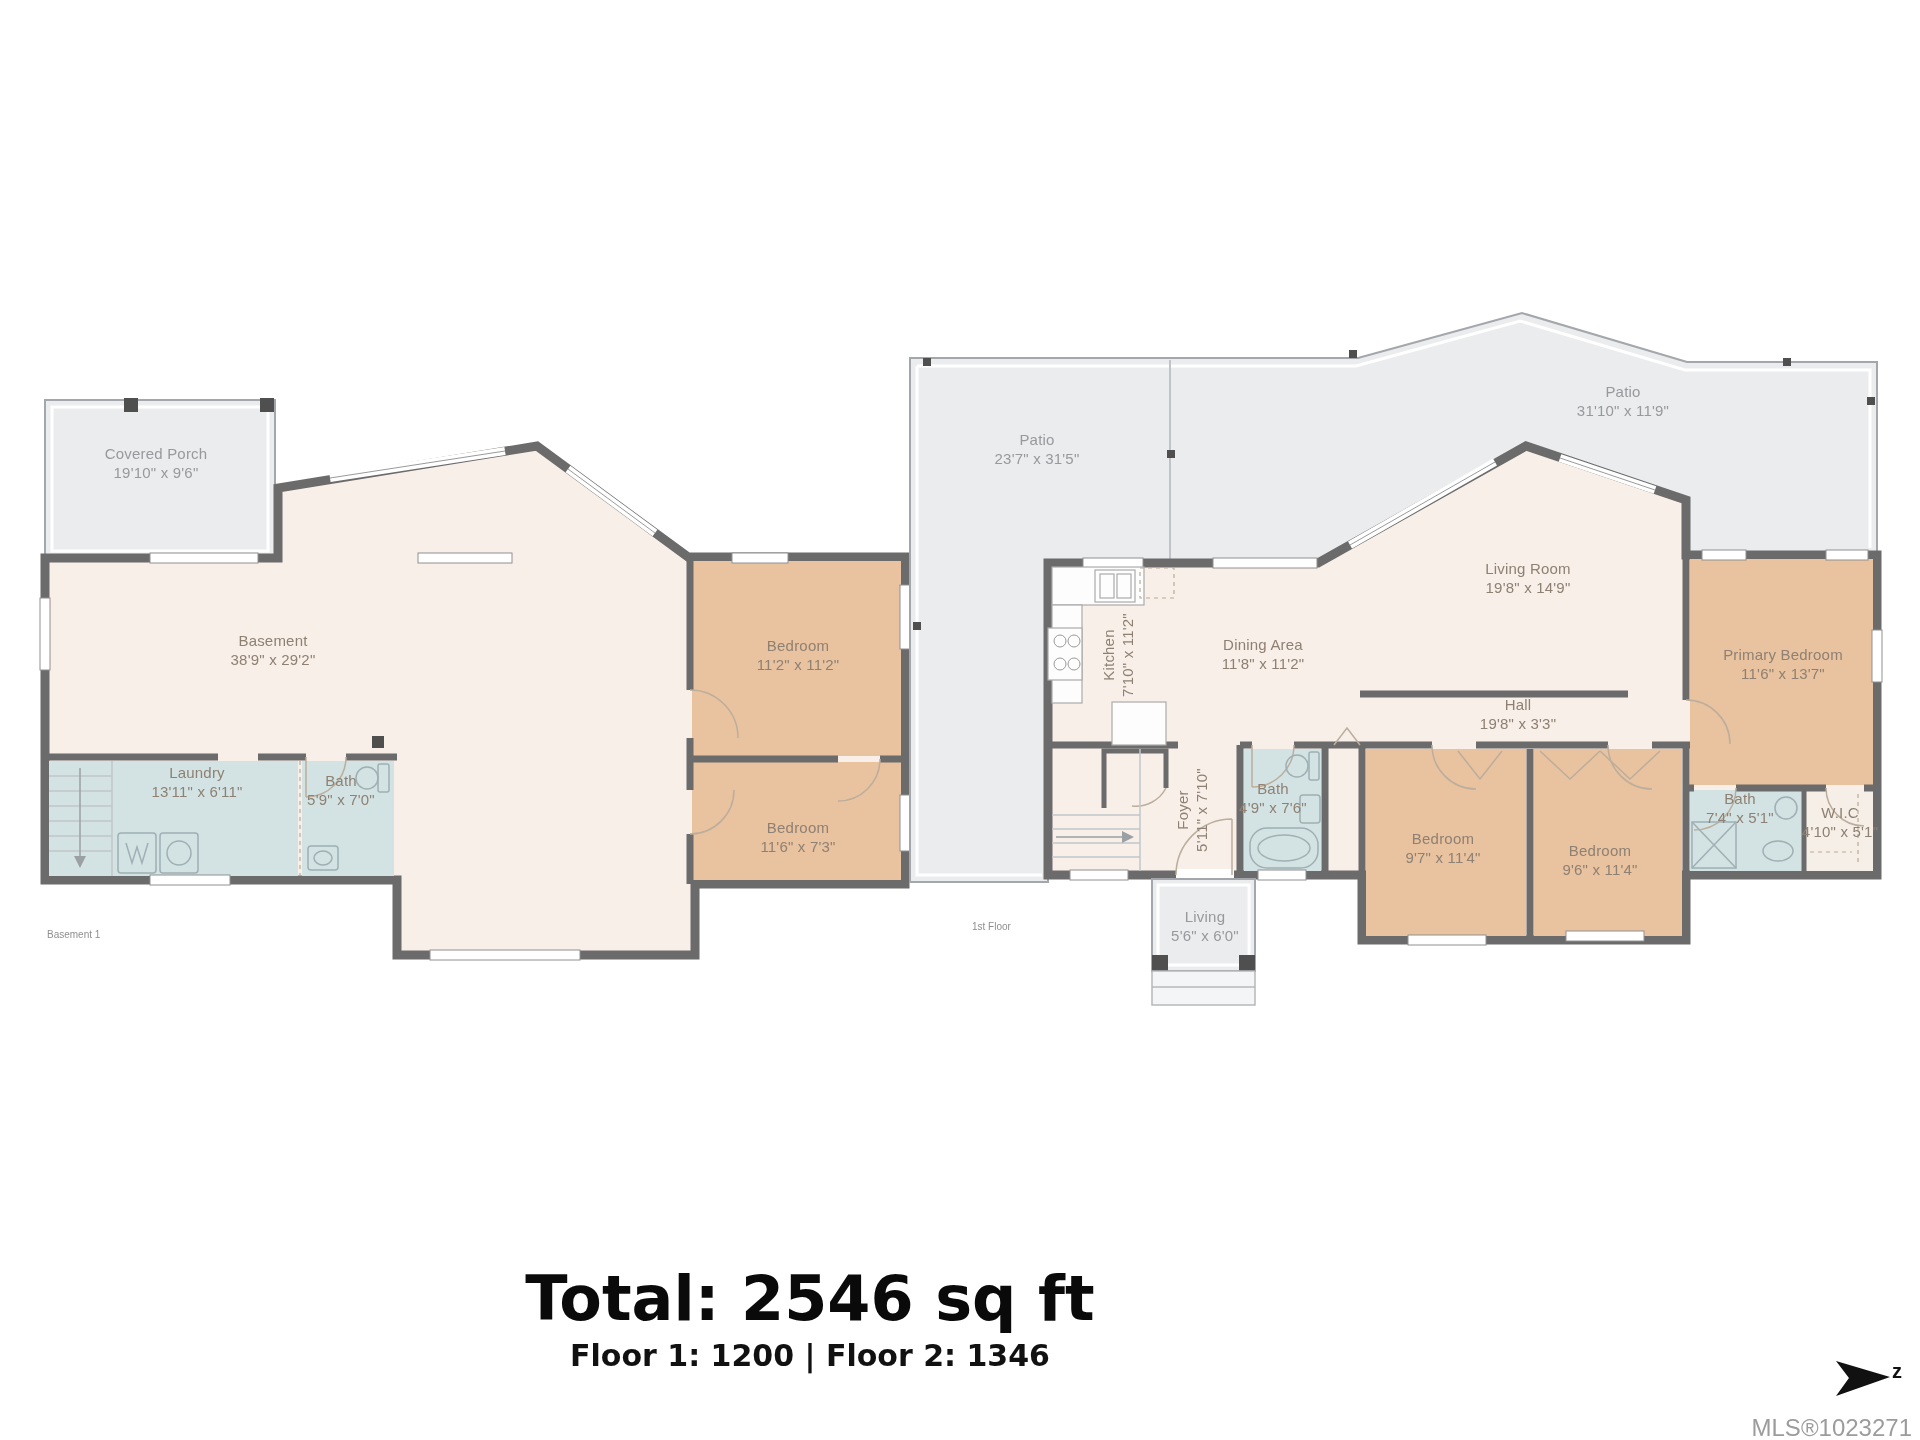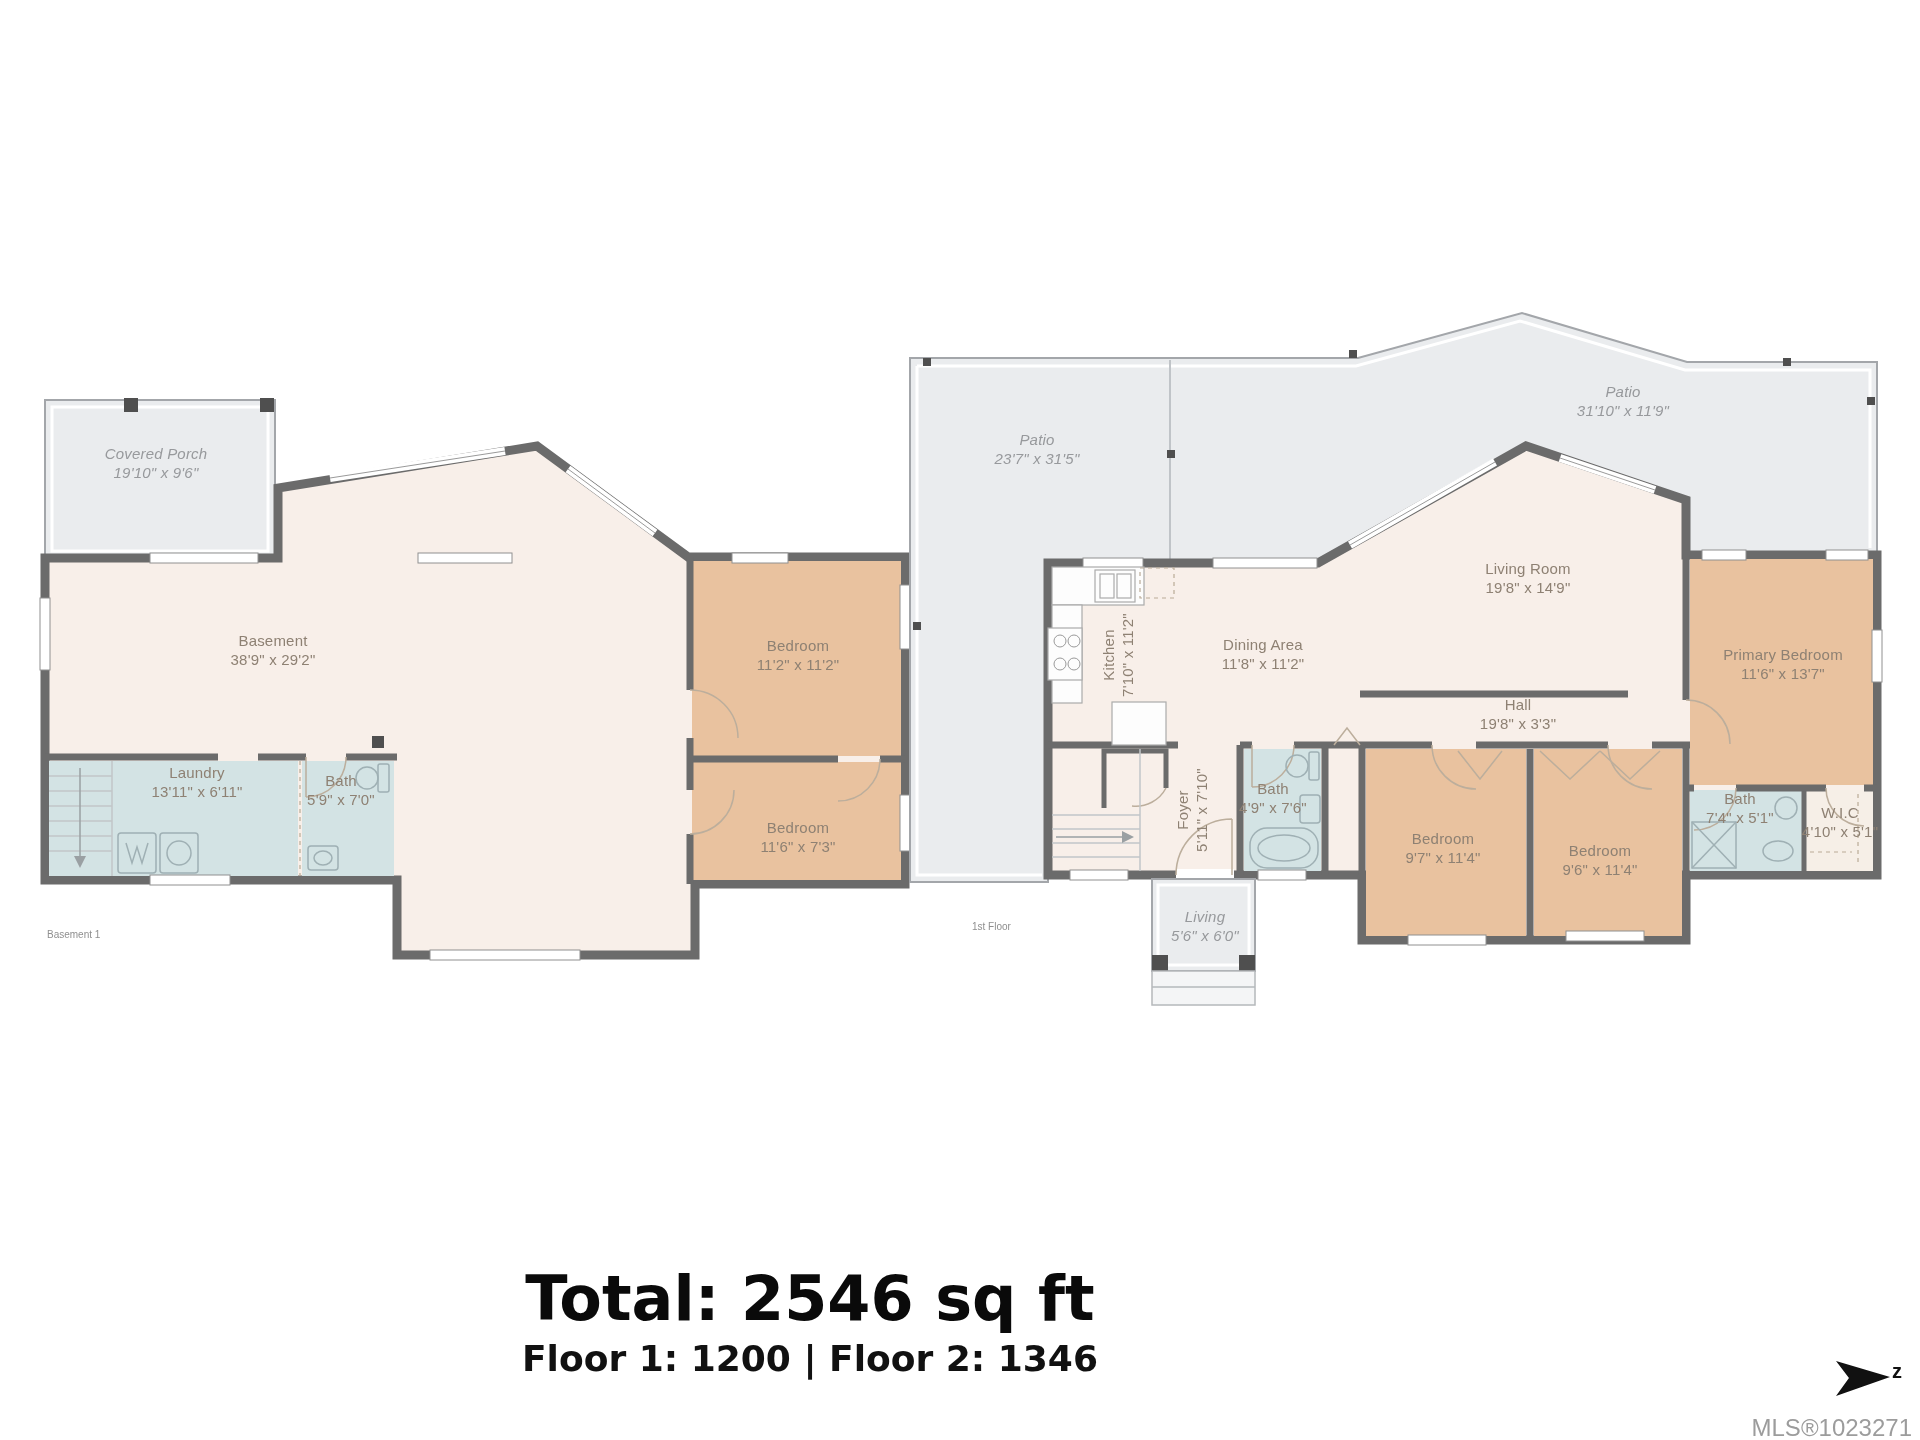--- a/index.html
+++ b/index.html
@@ -4,30 +4,30 @@
 <style>
   html,body{margin:0;padding:0;background:#fff;}
   .canvas{position:relative;width:1920px;height:1440px;background:#ffffff;overflow:hidden;
           font-family:"Liberation Sans",sans-serif;}
   svg{position:absolute;left:0;top:0;}
 
   
   .lbl{position:absolute;transform:translate(-50%,-50%);text-align:center;white-space:nowrap;
        font-size:15px;line-height:19px;color:#8e8173;letter-spacing:.2px;}
   .lbl .ln{display:block;}
-  .lbl.gray{color:#97999c;font-style:italic;}
+  .lbl.gray{color:#97999c;}
   .lbl.vert{transform:translate(-50%,-50%) rotate(-90deg);}
   .flabel{position:absolute;transform:translate(0,-50%);font-size:10px;color:#8f8f8f;}
 
   
   .total{position:absolute;left:810px;top:1262px;transform:translateX(-50%);
          font-family:"DejaVu Sans",sans-serif;font-weight:bold;font-size:62px;
          color:#0a0a0a;white-space:nowrap;text-align:right;}
   .floors{position:absolute;left:810px;top:1338px;transform:translateX(-50%);
-          font-family:"DejaVu Sans",sans-serif;font-weight:bold;font-size:36px;
+          font-family:"DejaVu Sans",sans-serif;font-weight:bold;font-size:30px;
           color:#111;white-space:nowrap;text-align:right;}
   .disclaimer{position:absolute;left:810px;top:1394px;transform:translateX(-50%);
           font-size:15px;color:#5a5a5a;white-space:nowrap;}
   .mls{position:absolute;right:8px;top:1414px;font-size:24px;color:#9c9c9c;}
   .compass{position:absolute;left:1836px;top:1352px;width:58px;height:50px;}
   .compass .dart{position:absolute;left:0;top:0;width:54px;height:50px;background:#111;
           clip-path:polygon(0% 18%,100% 50%,0% 88%,24% 52%);}
   .compass .letter{position:absolute;left:56px;top:8px;font-weight:bold;font-size:20px;color:#111;}
 
   

